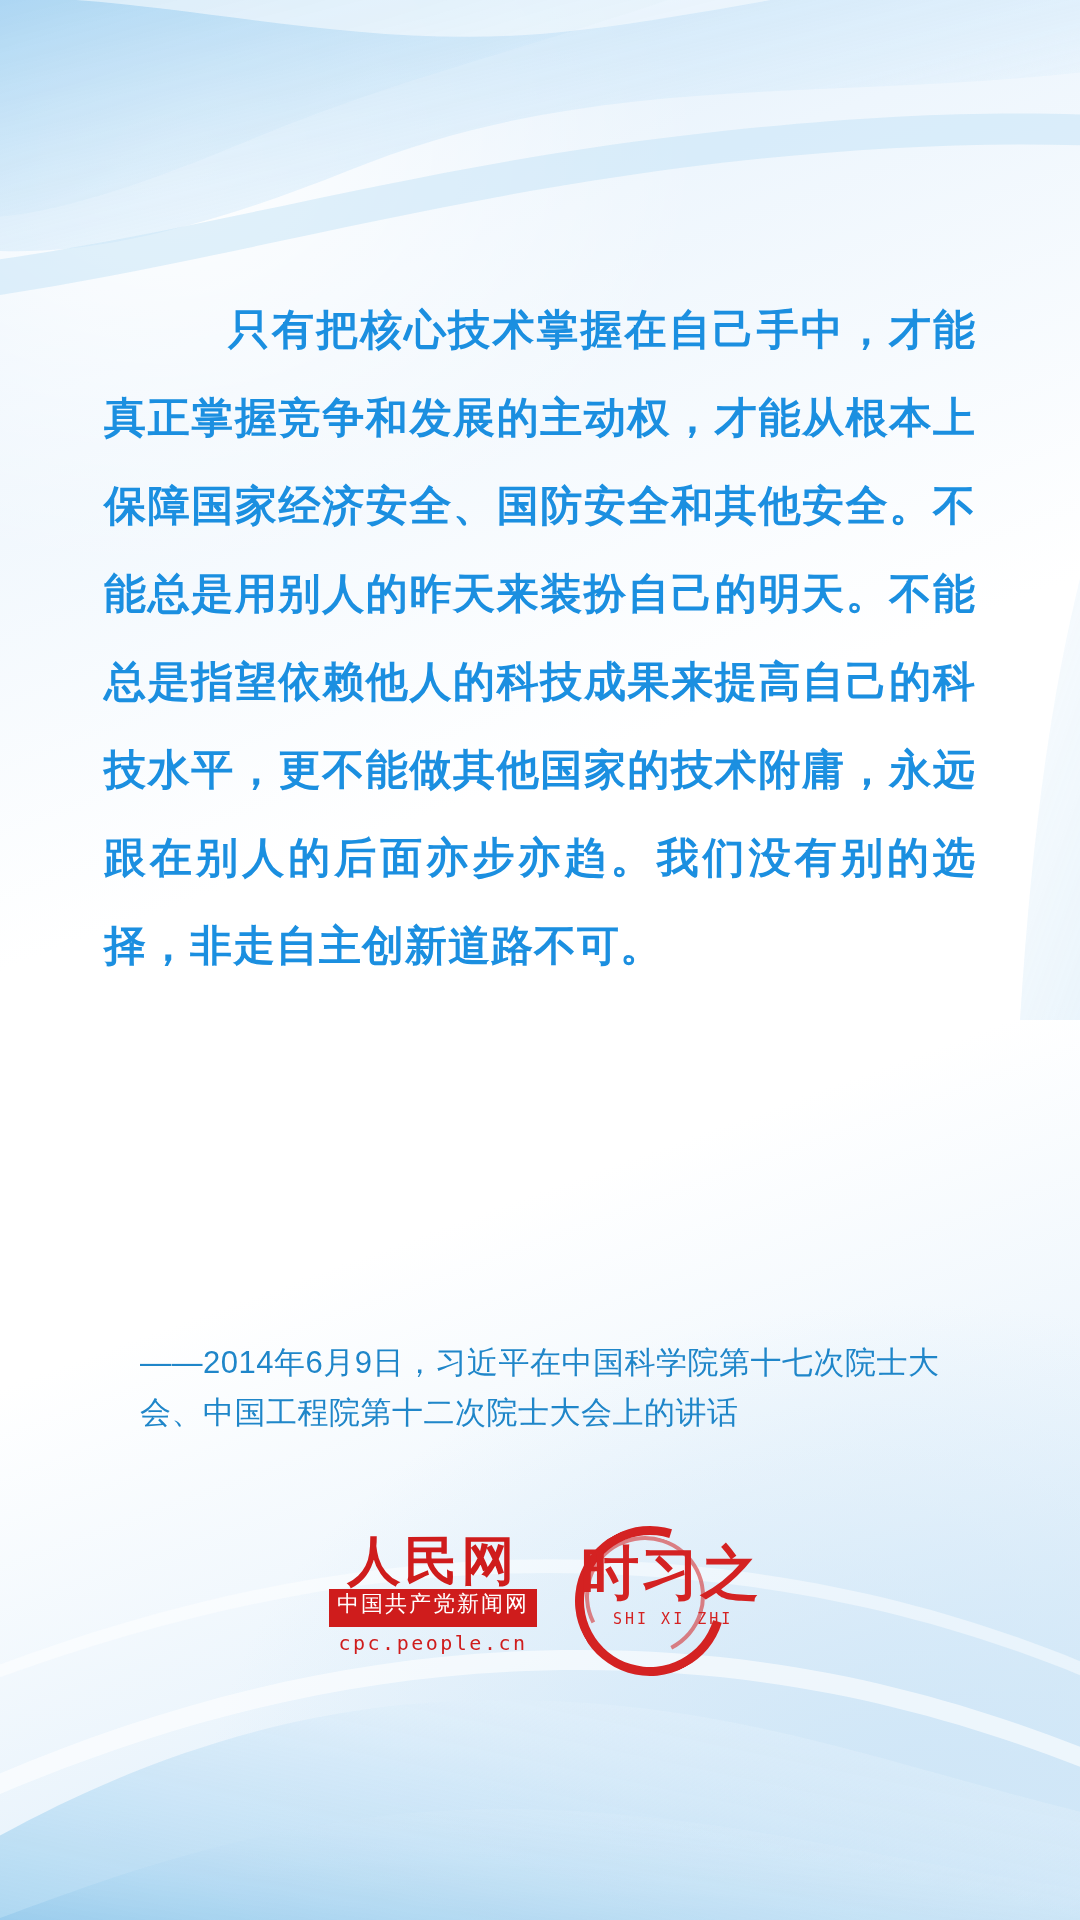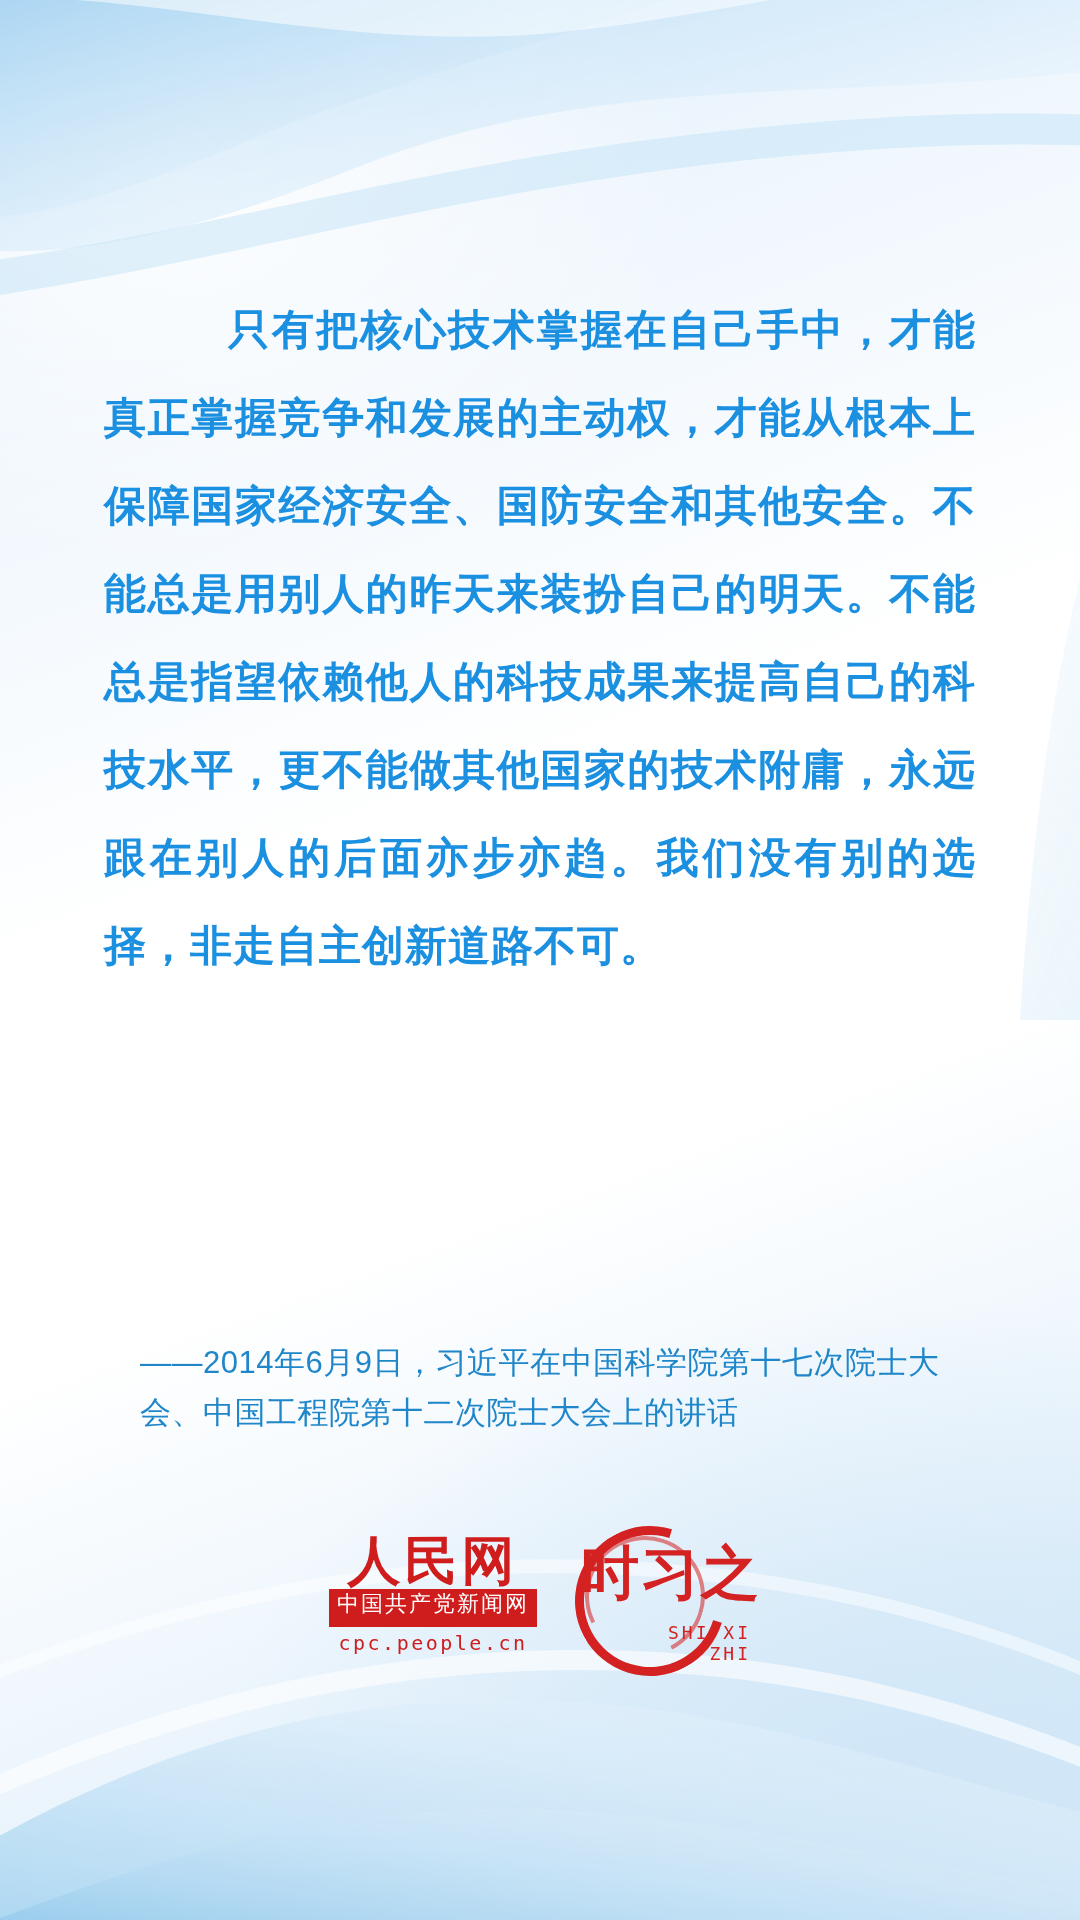--- a/index.html
+++ b/index.html
@@ -165,23 +165,22 @@
     font-size: 58px;
     letter-spacing: 2px;
     line-height: 1;
   }
   .shixi .pinyin {
     position: absolute;
     left: 50px;
     top: 92px;
     color: #d42222;
     font-family: "DejaVu Sans Mono", "Liberation Mono", monospace;
-    font-size: 18px;
+    font-size: 15px;
     letter-spacing: 3px;
-    margin-top: 12px;
   }
 </style>
 </head>
 <body>
 
 <div id="poster">
 
   <svg class="ribbon rib-top" viewBox="0 0 1250 430" preserveAspectRatio="none">
     <defs>
       <linearGradient id="gt1" x1="0" y1="0" x2="1" y2="1">

